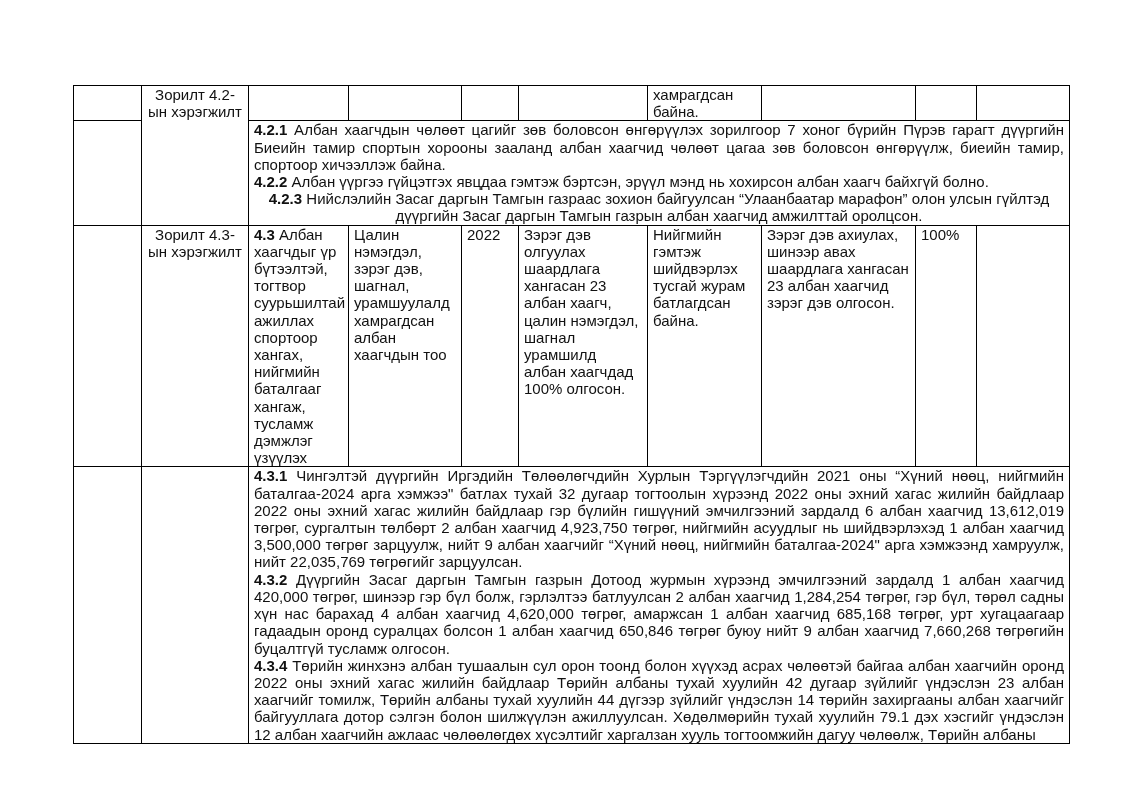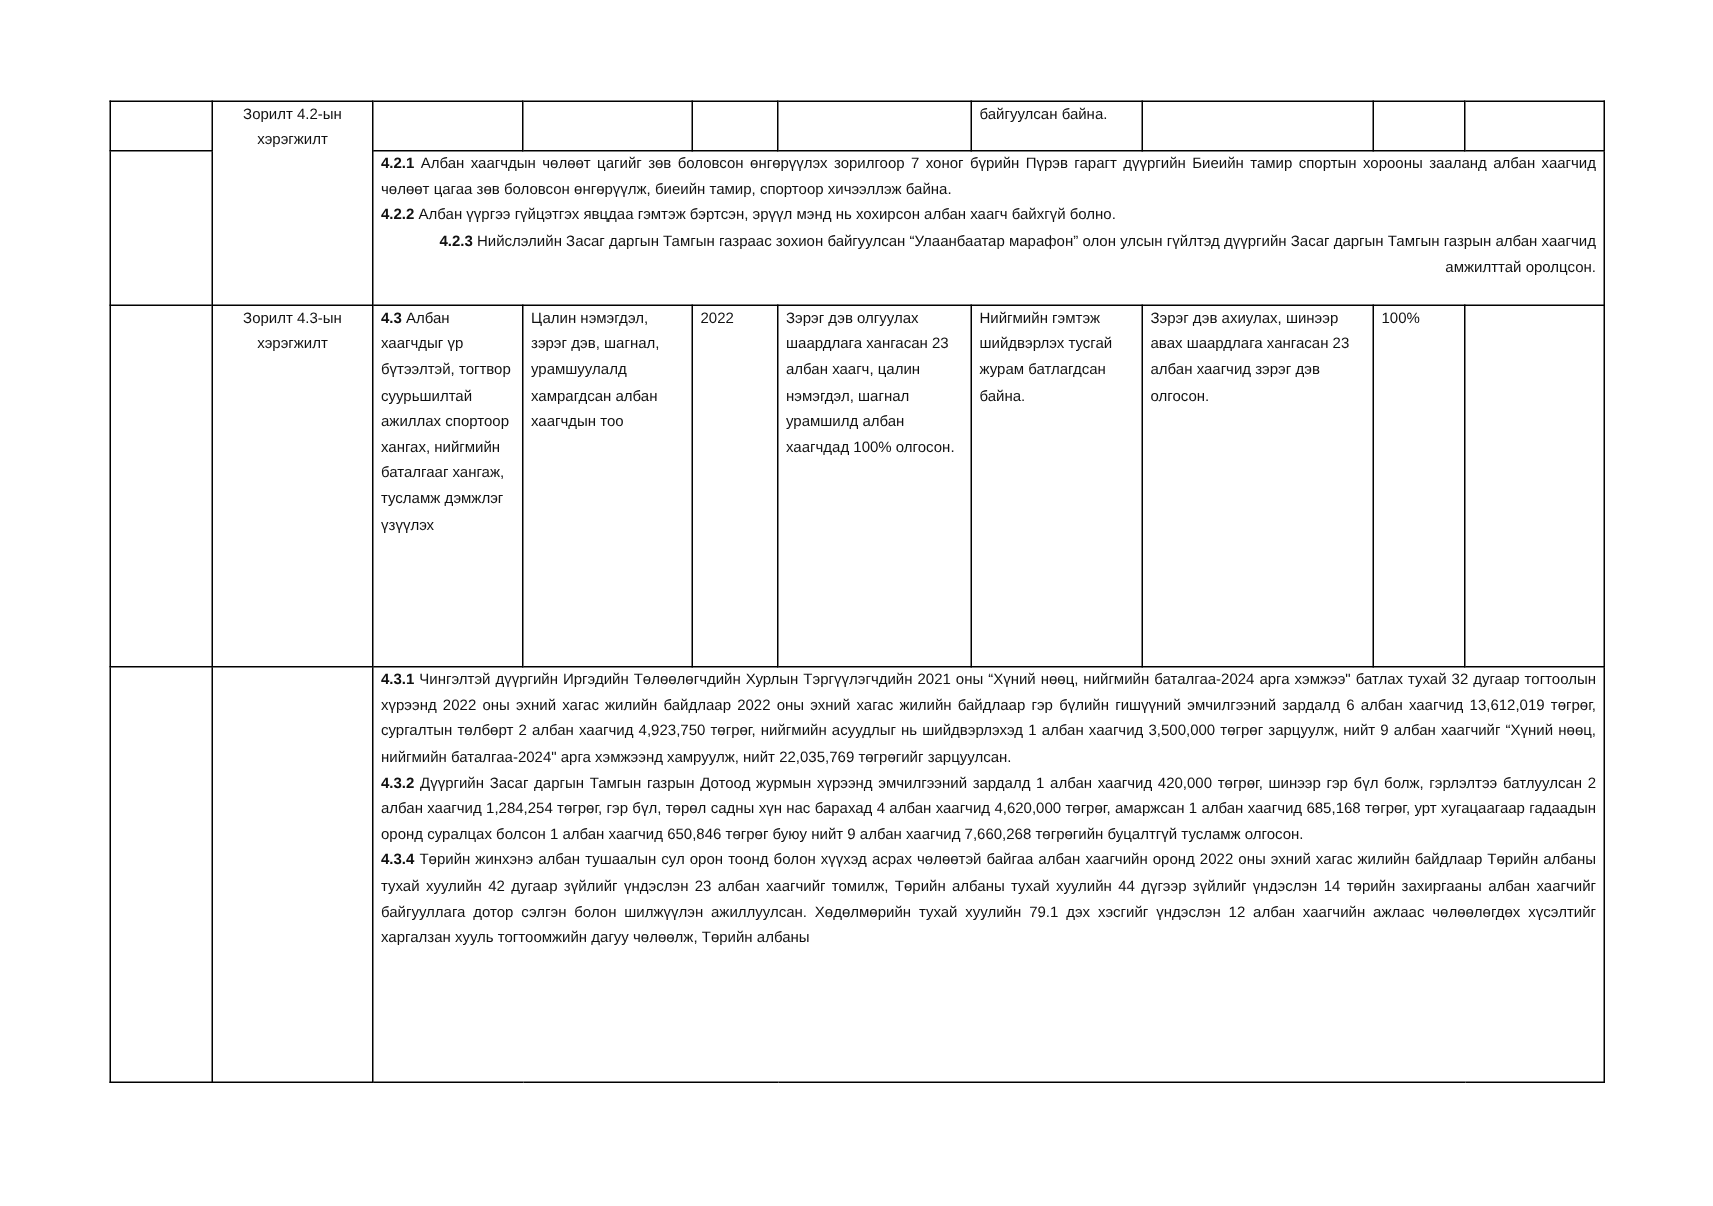--- a/index.html
+++ b/index.html
@@ -1,19 +1,19 @@
 <!DOCTYPE html>
 <html><head>
 <meta charset="utf-8">
 <style>
   html, body { margin:0; padding:0; background:#ffffff; }
   body { width:1142px; height:804px; position:relative; overflow:hidden;
          font-family:"Liberation Sans", sans-serif; color:#111; }
-  #doc-table { position:absolute; left:73px; top:67px; border-collapse:collapse;
-               table-layout:fixed; width:996px; font-size:10px; line-height:17.2px; }
+  #doc-table { position:absolute; left:73px; top:85px; border-collapse:collapse;
+               table-layout:fixed; width:996px; font-size:15px; line-height:17.2px; }
   #doc-table td { border:1px solid #000; vertical-align:top; padding:0 5px; overflow:hidden; }
   .c-center { text-align:center; }
   .just { text-align:justify; }
   .just p { margin:0; }
   .b { font-weight:bold; }
   .row1 td { height:32px; }
   .row2 td { height:102px;margin-left:48px; }
   .row3 td { height:240px; }
   .row4 td { height:276px;margin-top:12px; }
   .cut { height:276px; overflow:hidden; }
@@ -36,32 +36,32 @@
   </colgroup>
 
   <tbody>
       <tr class="row1">
     <td></td>
     <td rowspan="2" class="c-center">Зорилт 4.2-ын хэрэгжилт</td>
     <td></td>
     <td></td>
     <td></td>
     <td></td>
-    <td>байгуулсан байна.</td>
+    <td>хамрагдсан байна.</td>
     <td></td>
     <td></td>
     <td></td>
   </tr>
 
   <tr class="row2">
     <td></td>
     <td colspan="8" class="just">
       <p><span class="b">4.2.1</span><span> Албан хаагчдын чөлөөт цагийг зөв боловсон өнгөрүүлэх зорилгоор 7 хоног бүрийн Пүрэв гарагт дүүргийн Биеийн тамир спортын хорооны зааланд албан хаагчид чөлөөт цагаа зөв боловсон өнгөрүүлж, биеийн тамир, спортоор хичээллэж байна.</span></p>
       <p><span class="b">4.2.2</span><span> Албан үүргээ гүйцэтгэх явцдаа гэмтэж бэртсэн, эрүүл мэнд нь хохирсон албан хаагч байхгүй болно.</span></p>
-      <p style="text-align:right"><span class="b">4.2.3</span><span> Нийслэлийн Засаг даргын Тамгын газраас зохион байгуулсан “Улаанбаатар марафон” олон улсын гүйлтэд дүүргийн Засаг даргын Тамгын газрын албан хаагчид амжилттай оролцсон.</span></p>
+      <p style="text-align:center"><span class="b">4.2.3</span><span> Нийслэлийн Засаг даргын Тамгын газраас зохион байгуулсан “Улаанбаатар марафон” олон улсын гүйлтэд дүүргийн Засаг даргын Тамгын газрын албан хаагчид амжилттай оролцсон.</span></p>
     </td>
   </tr>
 
   <tr class="row3">
     <td></td>
     <td class="c-center">Зорилт 4.3-ын хэрэгжилт</td>
     <td><span class="b">4.3</span><span> Албан хаагчдыг үр бүтээлтэй, тогтвор суурьшилтай ажиллах спортоор хангах, нийгмийн баталгааг хангаж, тусламж дэмжлэг үзүүлэх</span></td>
     <td>Цалин нэмэгдэл, зэрэг дэв, шагнал, урамшуулалд хамрагдсан албан хаагчдын тоо</td>
     <td>2022</td>
     <td>Зэрэг дэв олгуулах шаардлага хангасан 23 албан хаагч, цалин нэмэгдэл, шагнал урамшилд албан хаагчдад 100% олгосон.</td>

